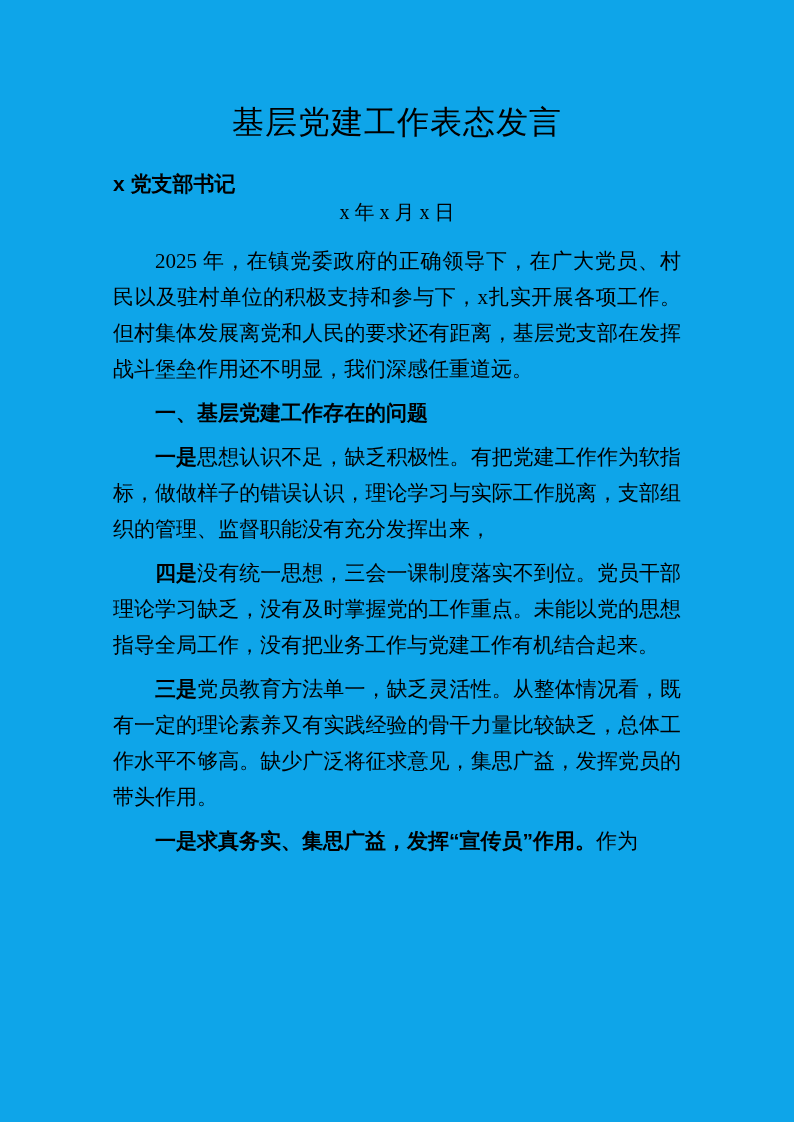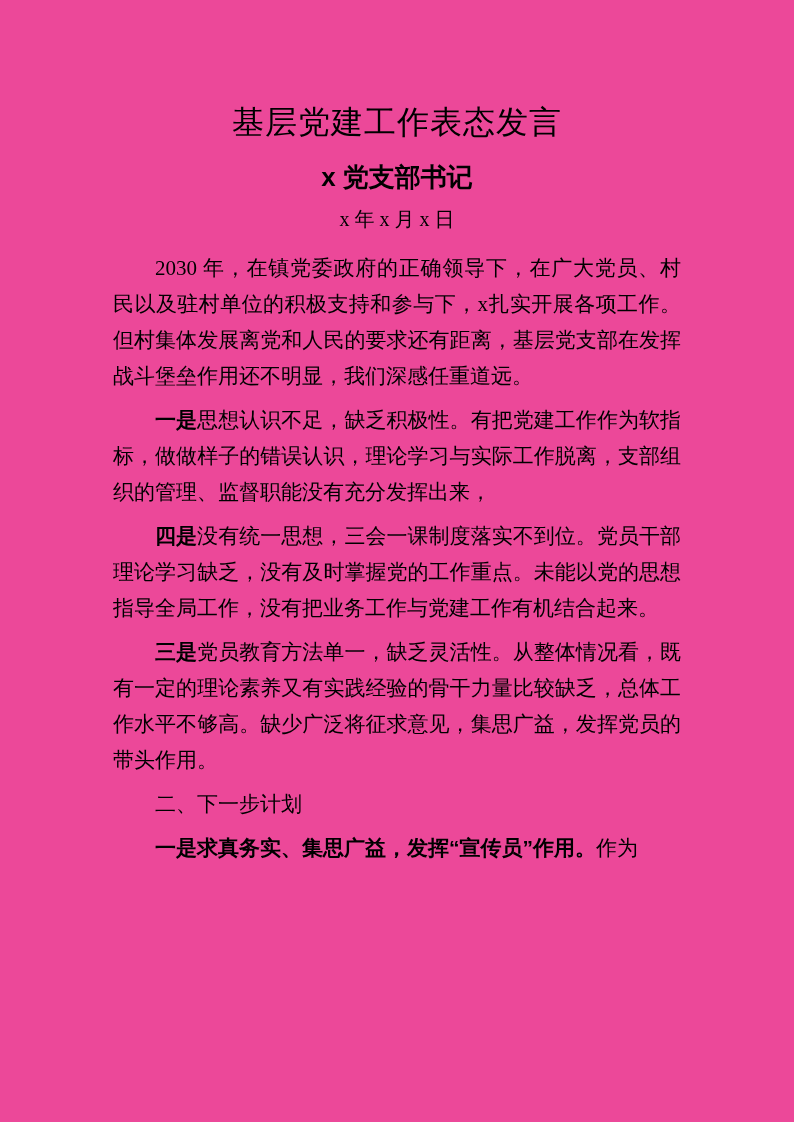--- a/index.html
+++ b/index.html
@@ -5,47 +5,46 @@
   html, body {
     margin: 0;
     padding: 0;
     background: #ffffff;
   }
   .page {
     position: relative;
     width: 794px;
     height: 1122px;
     margin: 0 auto;
-    background: #ec4899;
+    background: #0ea5e9;
     box-sizing: border-box;
     padding: 100px 113px 0 113px;
     color: #000000;
     font-family: "Liberation Serif", "DejaVu Serif", serif;
     overflow: hidden;
   }
   .doc-title {
     text-align: center;
     font-size: 32px;
     line-height: 45px;
     font-weight: 400;
     letter-spacing: 1px;
   }
   .doc-subtitle {
-    text-align: center;
+    text-align: left;
     font-family: "Liberation Sans", "DejaVu Sans", sans-serif;
     font-weight: 700;
-    font-size: 26px;
+    font-size: 21px;
     line-height: 28px;
-    margin-top: 18px;
+    margin-top: 25px;
   }
   .doc-date {
     text-align: center;
     font-size: 20px;
     line-height: 28px;
-    margin-top: 14px;
   }
   .doc-body p {
     font-size: 21px;
     line-height: 36px;
     text-align: justify;
     text-indent: 2em;
     margin: 5px 0 0 0;
   }
   .doc-body p.first {
     margin-top: 17px;
@@ -75,28 +74,28 @@
 <div class="page">
 
   <div class="doc-title">基层党建工作表态发言</div>
 
   <div class="doc-subtitle">x 党支部书记</div>
 
   <div class="doc-date">x 年 x 月 x 日</div>
 
   <div class="doc-body">
 
-    <p class="first">2030 年，在镇党委政府的正确领导下，在广大党员、村民以及驻村单位的积极支持和参与下，x扎实开展各项工作。但村集体发展离党和人民的要求还有距离，基层党支部在发挥战斗堡垒作用还不明显，我们深感任重道远。</p>
+    <p class="first">2025 年，在镇党委政府的正确领导下，在广大党员、村民以及驻村单位的积极支持和参与下，x扎实开展各项工作。但村集体发展离党和人民的要求还有距离，基层党支部在发挥战斗堡垒作用还不明显，我们深感任重道远。</p>
 
+    <p class="heading bold gap">一、基层党建工作存在的问题</p>
 
     <p class="gap"><span class="lead">一是</span><span>思想认识不足，缺乏积极性。有把党建工作作为软指标，做做样子的错误认识，理论学习与实际工作脱离，支部组织的管理、监督职能没有充分发挥出来，</span></p>
 
 
     <p class="gap"><span class="lead">四是</span><span>没有统一思想，三会一课制度落实不到位。党员干部理论学习缺乏，没有及时掌握党的工作重点。未能以党的思想指导全局工作，没有把业务工作与党建工作有机结合起来。</span></p>
 
     <p class="gap"><span class="lead">三是</span><span>党员教育方法单一，缺乏灵活性。从整体情况看，既有一定的理论素养又有实践经验的骨干力量比较缺乏，总体工作水平不够高。缺少广泛将征求意见，集思广益，发挥党员的带头作用。</span></p>
 
-    <p class="heading regular gap">二、下一步计划</p>
 
     <p class="gap"><span class="lead">一是求真务实、集思广益，发挥“宣传员”作用。</span><span>作为</span></p>
 
   </div>
 </div>
 
 </body></html>

